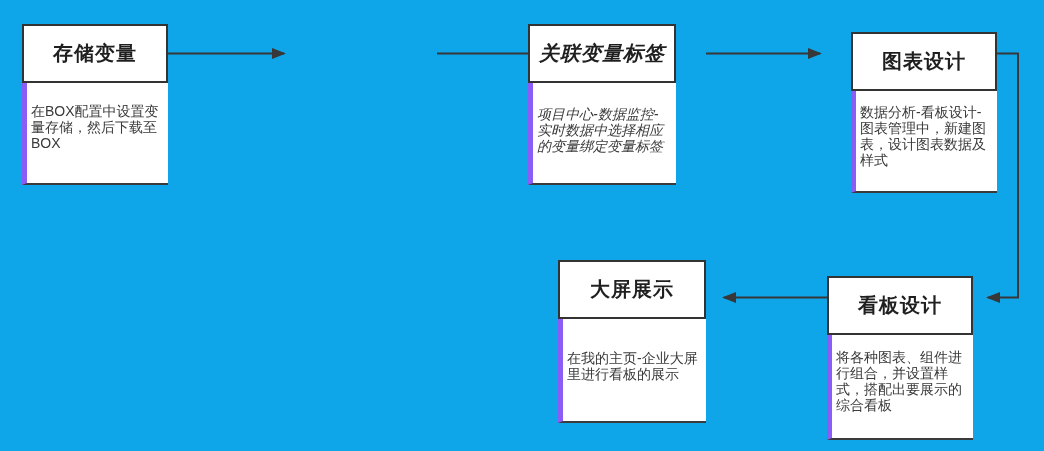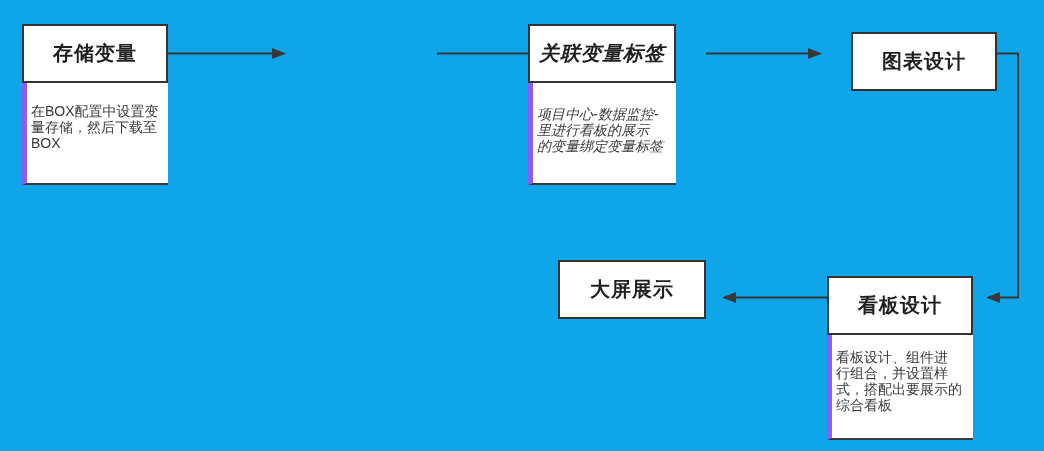--- a/index.html
+++ b/index.html
@@ -65,33 +65,39 @@
     <div class="step-header">存储变量</div>
     <div class="step-body" style="height:102px; padding-top:20px;">在BOX配置中设置变
 量存储，然后下载至
 BOX</div>
   </div>
 
 
   <div class="step" style="left:528px; top:24px; width:148px;font-style:italic;">
     <div class="step-header">关联变量标签</div>
     <div class="step-body" style="height:102px; padding-top:23px;">项目中心-数据监控-
-里进行看板的展示
+实时数据中选择相应
 的变量绑定变量标签</div>
   </div>
 
   <div class="step" style="left:851px; top:24px; width:146px;margin-top:8px;">
     <div class="step-header">图表设计</div>
+    <div class="step-body" style="height:102px; padding-top:13px;">数据分析-看板设计-
+图表管理中，新建图
+表，设计图表数据及
+样式</div>
   </div>
 
   <div class="step" style="left:558px; top:260px; width:148px;">
     <div class="step-header">大屏展示</div>
+    <div class="step-body" style="height:104px; padding-top:31px;">在我的主页-企业大屏
+里进行看板的展示</div>
   </div>
 
   <div class="step" style="left:827px; top:276px; width:146px;">
     <div class="step-header">看板设计</div>
-    <div class="step-body" style="height:105px; padding-top:14px;">看板设计、组件进
+    <div class="step-body" style="height:105px; padding-top:14px;">将各种图表、组件进
 行组合，并设置样
 式，搭配出要展示的
 综合看板</div>
   </div>
 
 </div>
 
 </body></html>

